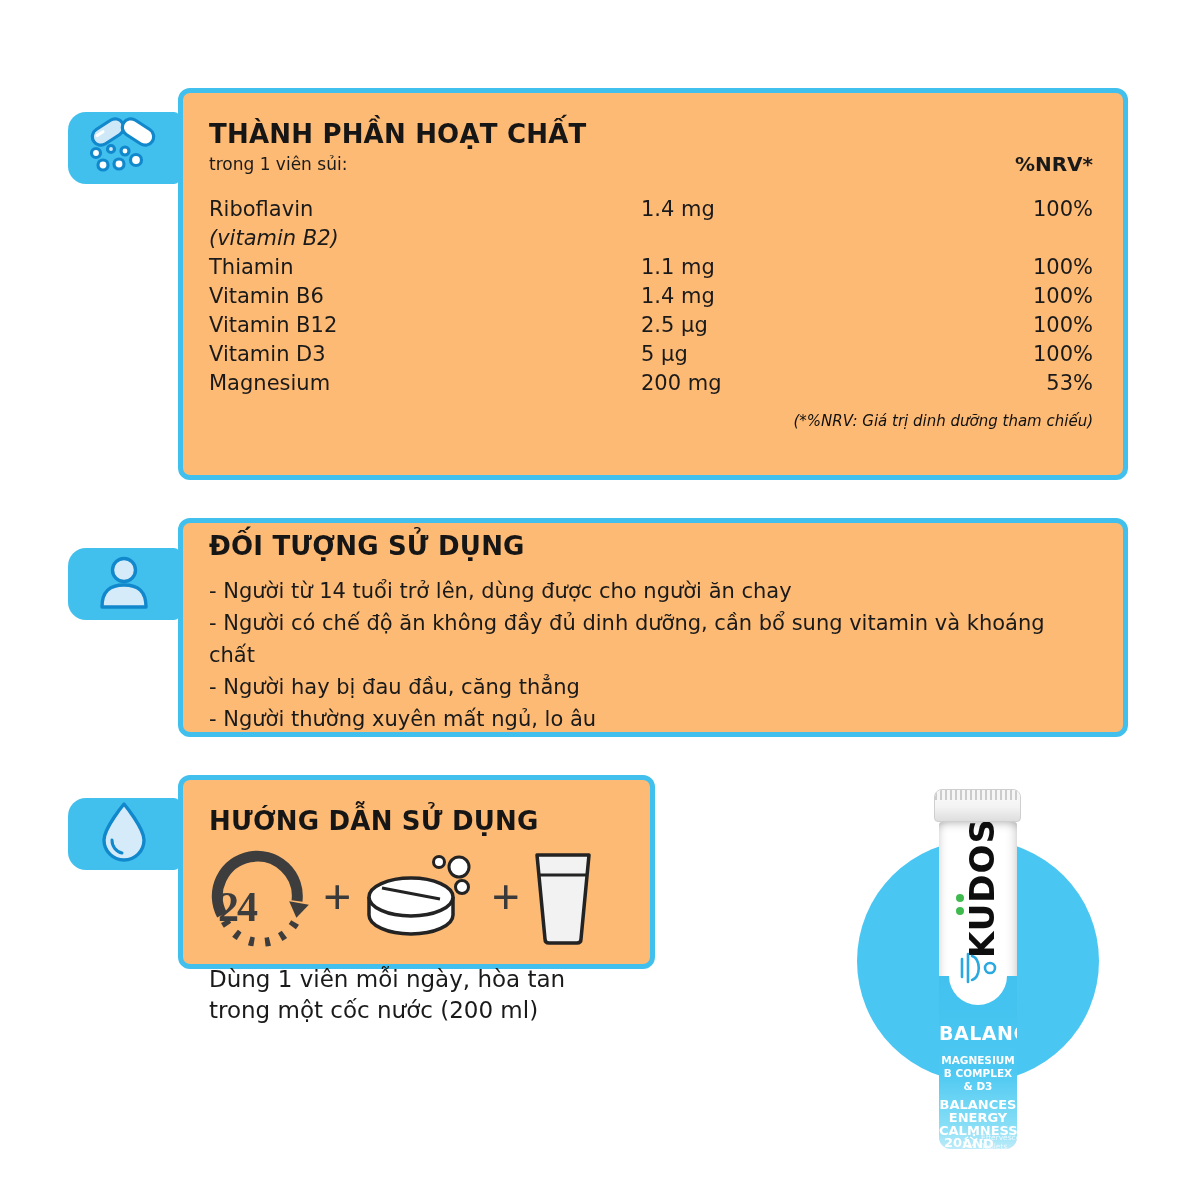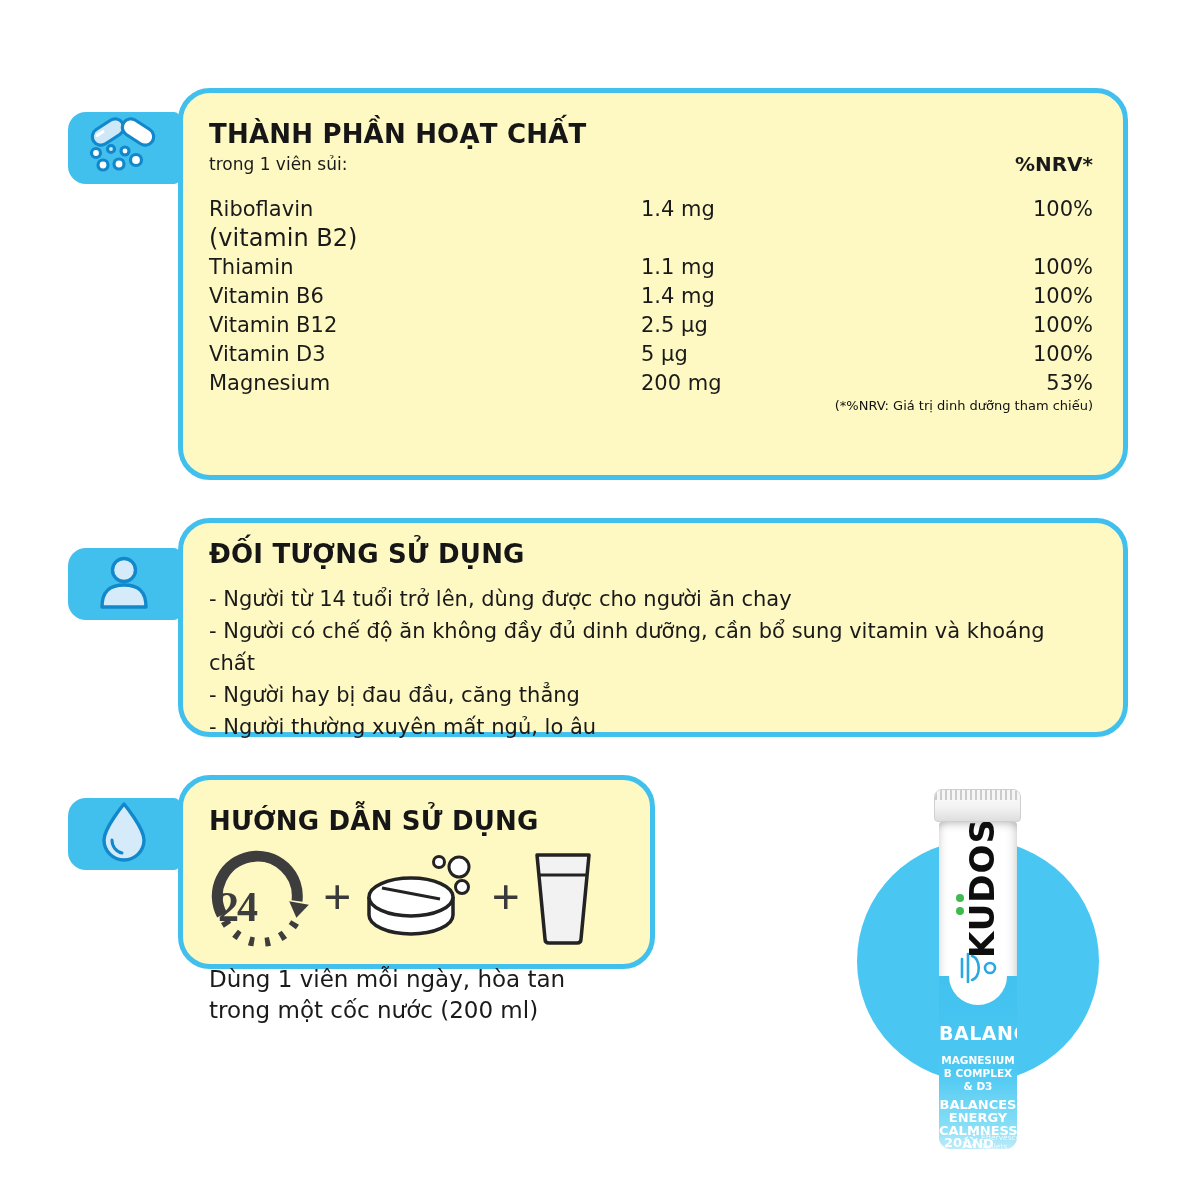--- a/index.html
+++ b/index.html
@@ -4,49 +4,49 @@
 <style>
   html,body{margin:0;padding:0;}
   body{
     width:1200px;height:1200px;position:relative;background:#ffffff;
     font-family:"DejaVu Sans","Liberation Sans",sans-serif;color:#1a1a1a;
     overflow:hidden;
   }
 
   
   .info-box{
-    position:absolute;left:178px;width:950px;background:#fef9c3;
-    border:5px solid #41C0EE;border-radius:32px;box-sizing:border-box;
+    position:absolute;left:178px;width:950px;background:#fdba74;
+    border:5px solid #41C0EE;border-radius:12px;box-sizing:border-box;
   }
   #box-ingredients{top:88px;height:392px;padding:24px 30px 18px 26px;}
-  #box-audience{top:518px;height:219px;padding:14px 30px 0 26px;}
+  #box-audience{top:518px;height:219px;padding:6px 30px 0 26px;}
   #box-usage{top:775px;height:194px;width:477px;padding:24px 24px 0 26px;}
 
   .box-title{font-size:26px;font-weight:bold;line-height:34px;letter-spacing:.2px;color:#161616;}
 
   
   .tile{
     position:absolute;left:68px;width:112px;height:72px;background:#41C0EE;
     border-radius:18px 6px 6px 18px;display:flex;align-items:center;justify-content:center;
   }
   #tile-ingredients{top:112px;}
   #tile-audience{top:548px;}
   #tile-usage{top:798px;}
 
   
   .sub-row{display:flex;justify-content:space-between;align-items:flex-start;margin-top:2px;}
   .box-subtitle{font-size:17px;line-height:22px;}
   .nrv-header{font-size:20px;font-weight:bold;line-height:22px;}
   .ing-rows{margin-top:20px;}
   .ing-row{display:grid;grid-template-columns:404px 1fr auto;font-size:21px;line-height:29px;gap:28px;}
   .ing-name{white-space:nowrap;}
-  .ing-sub{font-size:24px;line-height:29px;}
+  .ing-sub{font-size:21px;line-height:29px;font-style:italic;}
   .ing-amount{text-align:left;}
   .ing-nrv{text-align:right;}
-  .footnote{font-size:13px;text-align:right;color:#111;}
+  .footnote{font-size:15px;text-align:right;margin-top:14px;color:#111;font-style:italic;}
 
   
   .aud-items{margin-top:12px;}
   .aud-item{font-size:21px;line-height:32px;}
 
   
   .usage-icons{display:flex;align-items:center;margin-top:10px;height:106px;font-family:Liberation Serif, serif;}
   .plus-sign{font-size:50px;font-weight:bold;color:#3a3a3a;line-height:1;margin:0 14px;transform:translateY(-4px);}
   .clock-wrap{position:relative;width:100px;height:104px;}
   .clock-label{position:absolute;left:9px;top:34px;font-size:42px;font-weight:bold;color:#3d3d3d;letter-spacing:-2px;}

